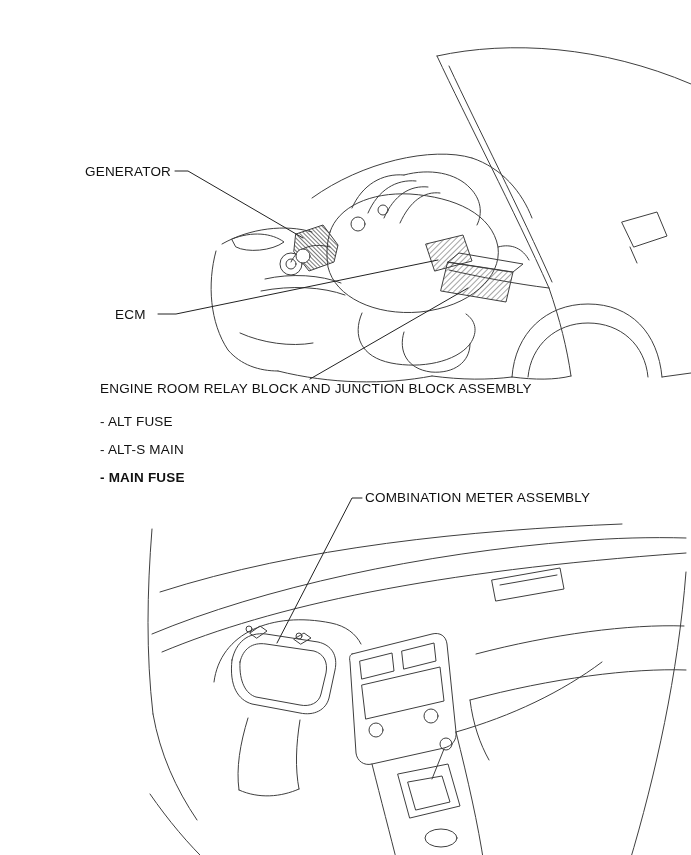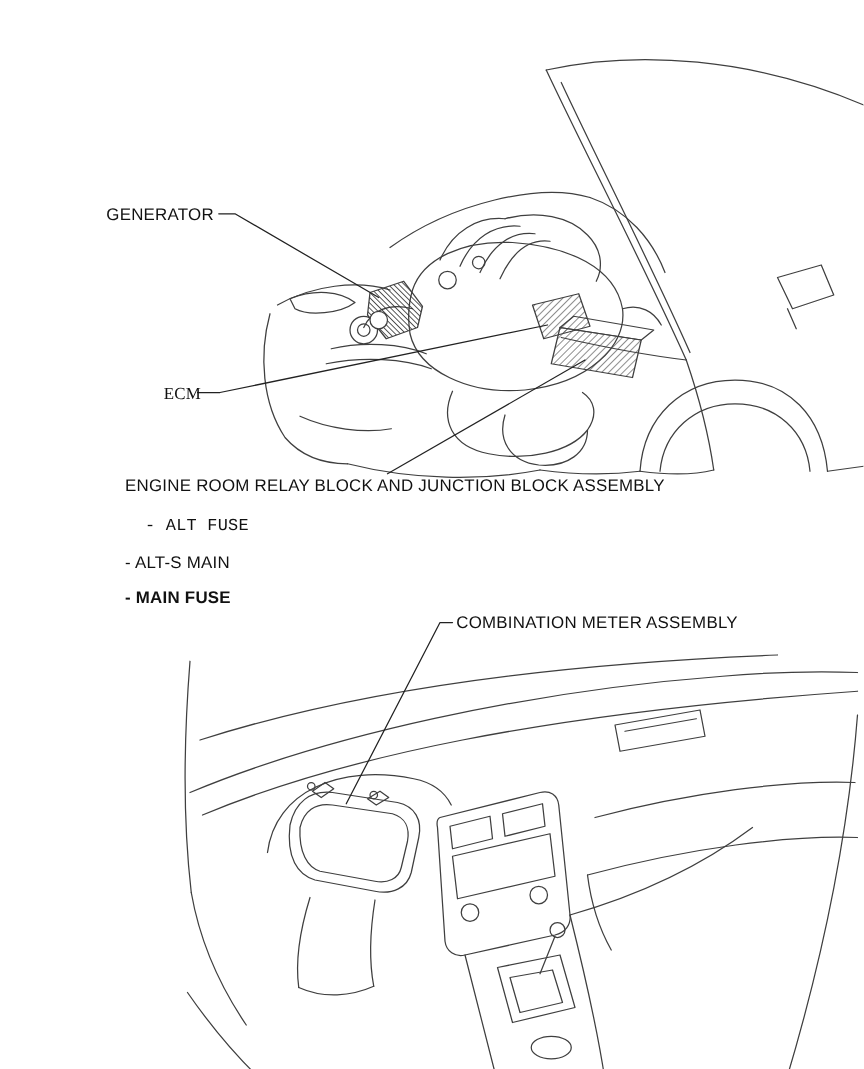--- a/index.html
+++ b/index.html
@@ -25,23 +25,23 @@
   }
   .label {
     position: absolute;
     font-size: 13.5px;
     line-height: 15px;
     color: #111111;
     letter-spacing: 0.2px;
     white-space: nowrap;
   }
   .label-generator      { left: 85px;  top: 132px; }
-  .label-ecm            { left: 131px; top: 275px; font-family: Liberation Serif, serif; }
+  .label-ecm            { left: 115px; top: 275px; }
   .label-relay-block    { left: 100px; top: 349px; }
-  .label-fuse-alt       { left: 116px; top: 382px; font-family: Liberation Mono, monospace; }
+  .label-fuse-alt       { left: 100px; top: 382px; }
   .label-fuse-alts      { left: 100px; top: 410px; }
   .label-fuse-main      { left: 100px; top: 438px; font-weight: bold; }
   .label-combo-meter    { left: 365px; top: 458px; }
 </style>
 </head>
 <body>
 
 <div class="page">
 
   <svg class="artwork" viewBox="0 0 691 855" xmlns="http://www.w3.org/2000/svg">

